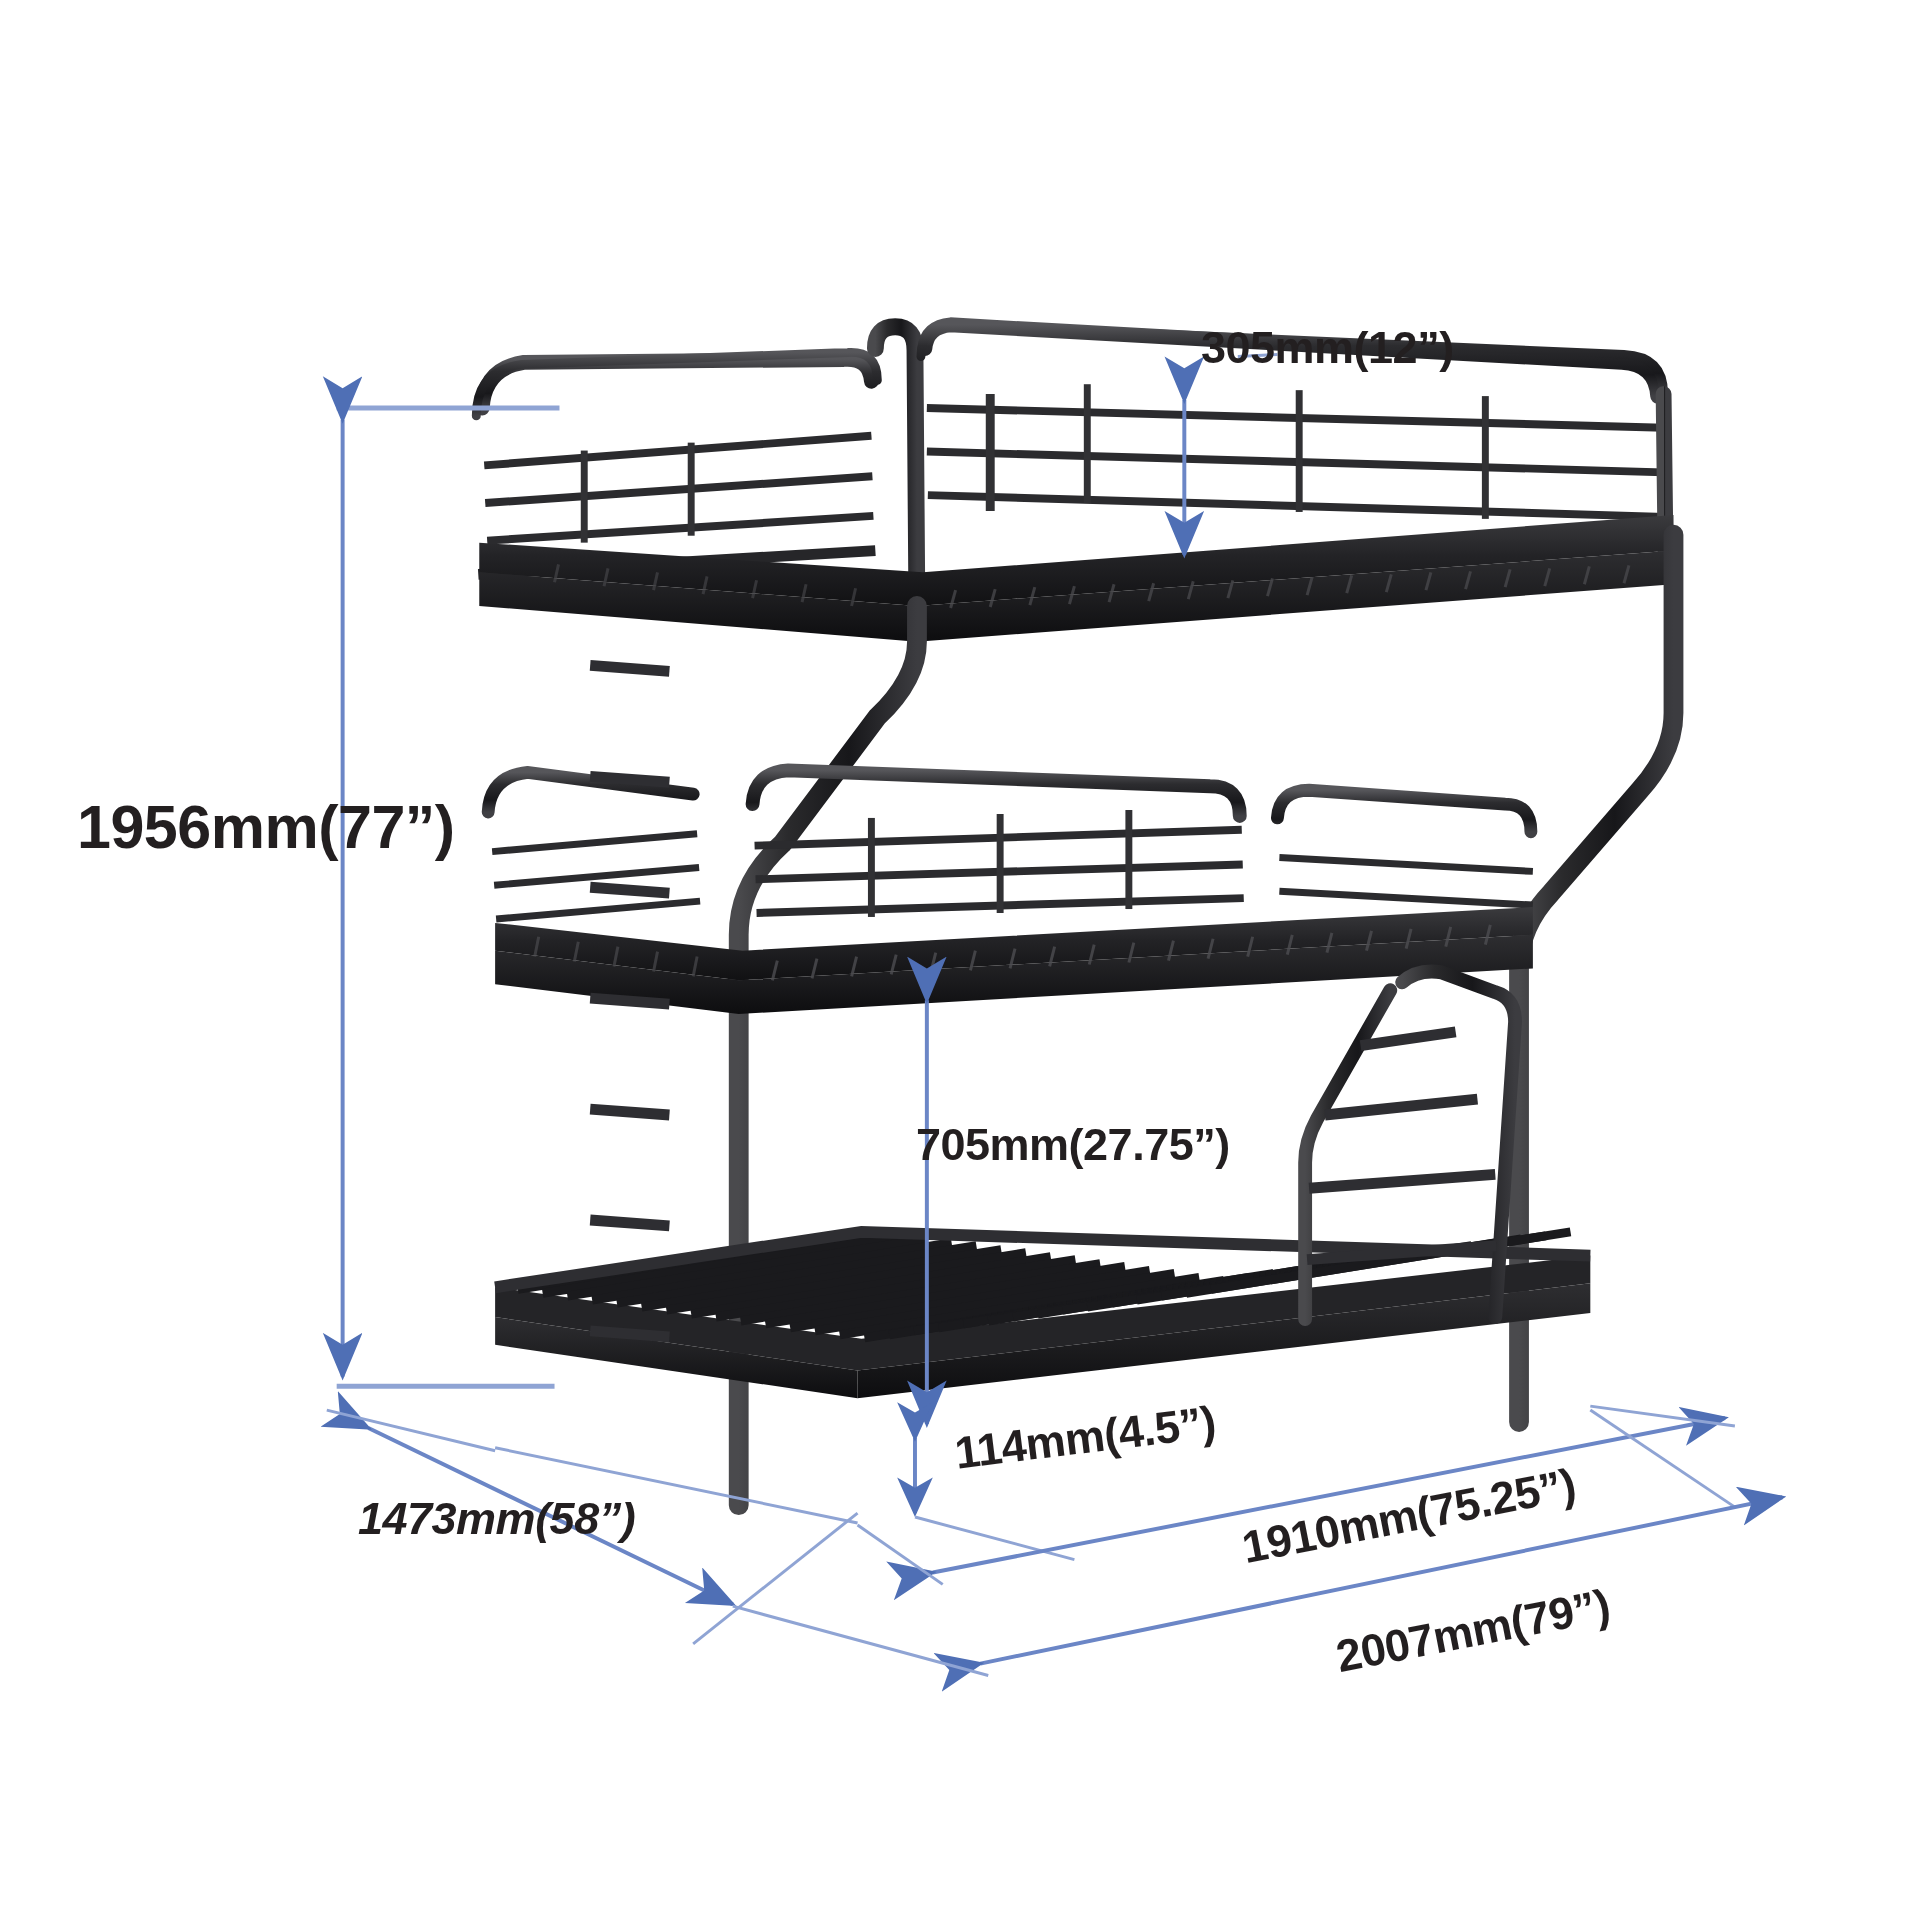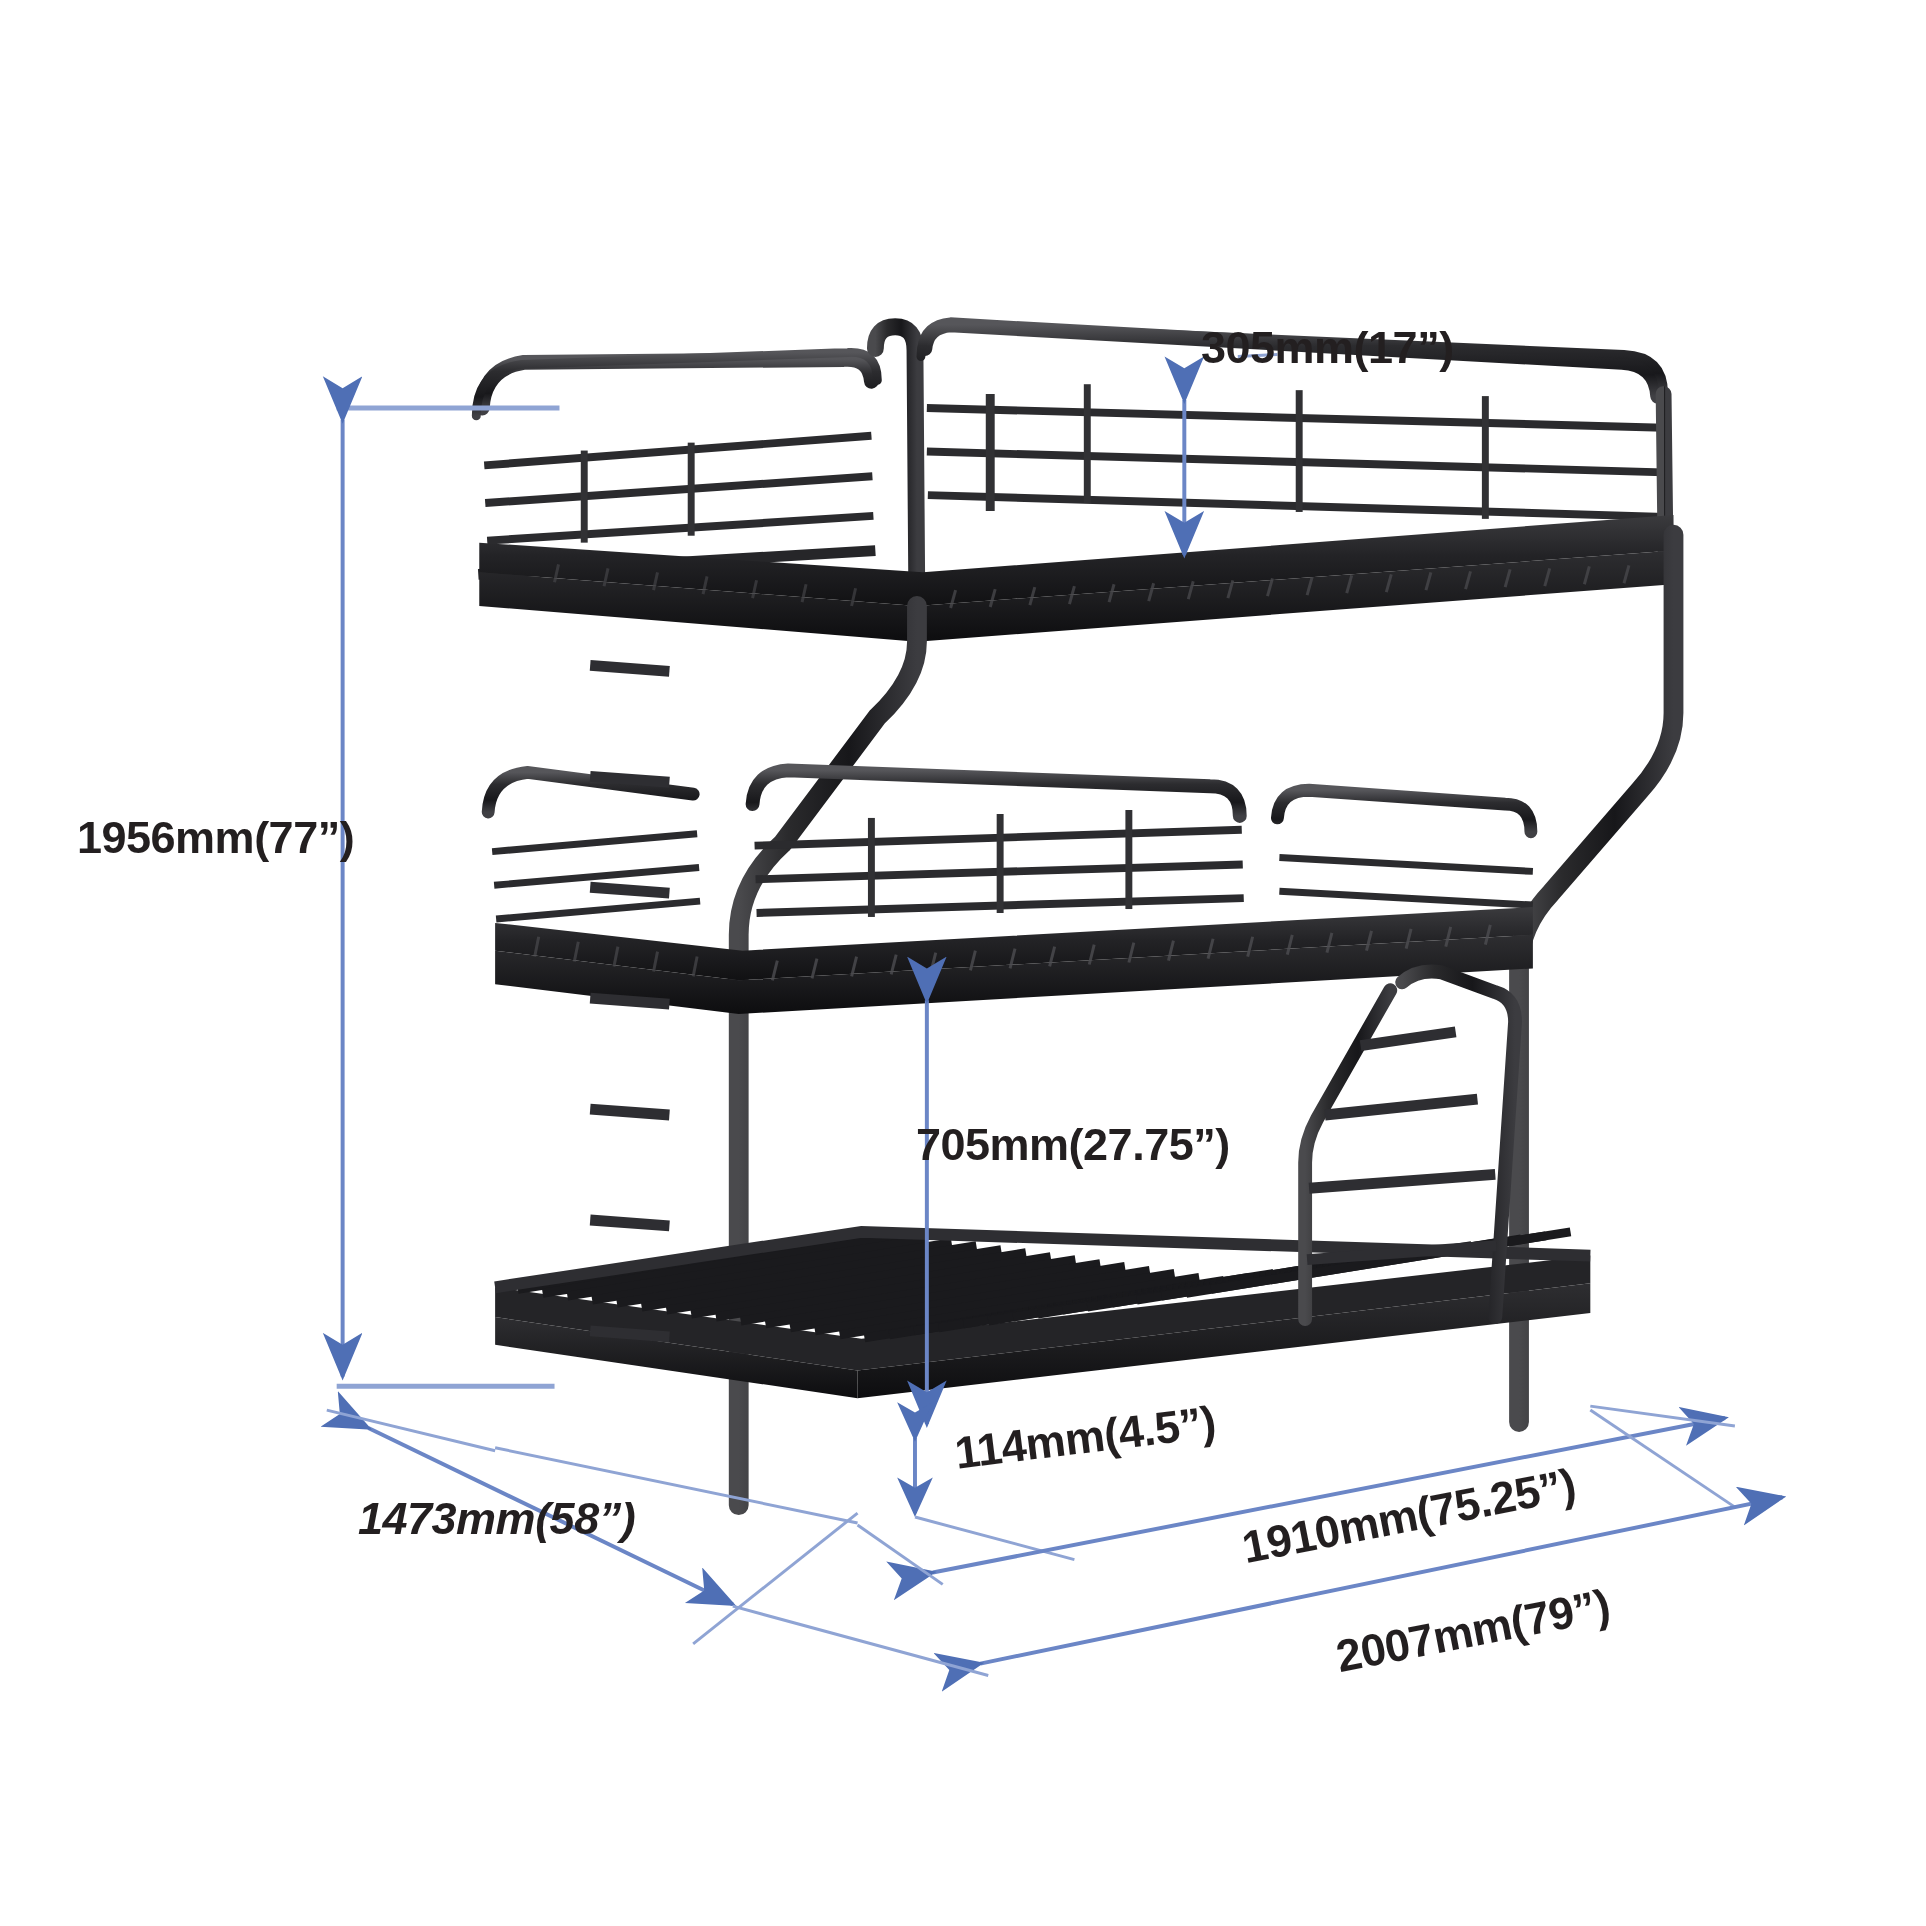--- a/index.html
+++ b/index.html
@@ -306,23 +306,23 @@
       <line x1="1606" y1="1420" x2="1752" y2="1440" stroke="#8fa4d4" stroke-width="3"></line>
       <line x1="1606" y1="1424" x2="1752" y2="1522" stroke="#8fa4d4" stroke-width="3"></line>
     </g>
 
     <g>
       <line x1="990" y1="1680" x2="1800" y2="1512" stroke="#6b86c6" stroke-width="4" marker-start="url(#ah)" marker-end="url(#ah)"></line>
       <line x1="740" y1="1622" x2="998" y2="1692" stroke="#8fa4d4" stroke-width="3"></line>
     </g>
   </svg>
 
-  <div class="dimlabel" style="left:77px;top:792px;font-size:45px;margin-top:20px;">1956mm(77”)</div>
-
-  <div class="dimlabel" style="left:1201px;top:322px;font-size:45px;">305mm(17”)</div>
+  <div class="dimlabel" style="left:77px;top:792px;font-size:61px;">1956mm(77”)</div>
+
+  <div class="dimlabel" style="left:1201px;top:322px;font-size:45px;">305mm(12”)</div>
 
   <div class="dimlabel" style="left:916px;top:1119px;font-size:45px;">705mm(27.75”)</div>
 
   <div class="dimlabel" style="left:952px;top:1428px;font-size:45px;transform:rotate(-7deg);transform-origin:left top;">114mm(4.5”)</div>
 
   <div class="dimlabel" style="left:358px;top:1493px;font-size:45px;font-style:italic;">1473mm(58”)</div>
 
   <div class="dimlabel" style="left:1238px;top:1523px;font-size:45px;transform:rotate(-11deg);transform-origin:left top;">1910mm(75.25”)</div>
 
   <div class="dimlabel" style="left:1332px;top:1632px;font-size:45px;transform:rotate(-11deg);transform-origin:left top;">2007mm(79”)</div>

